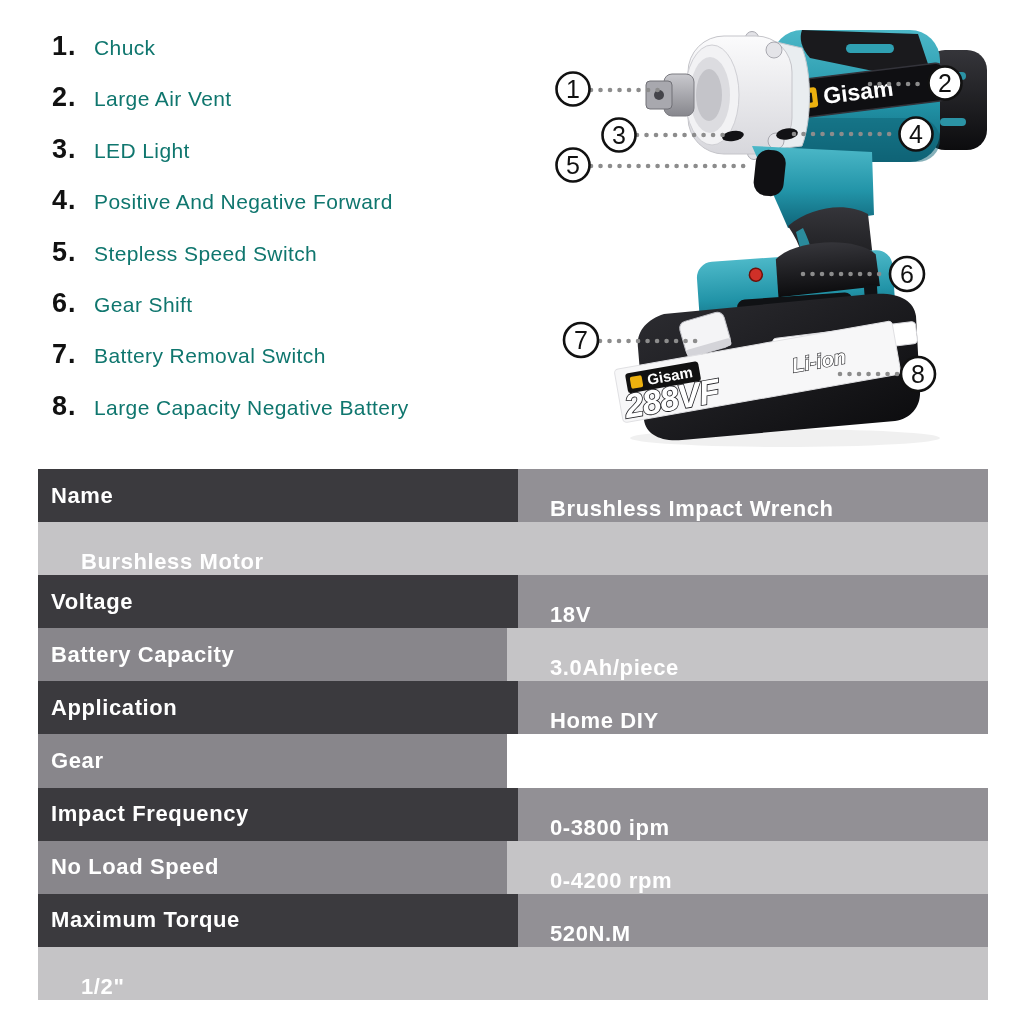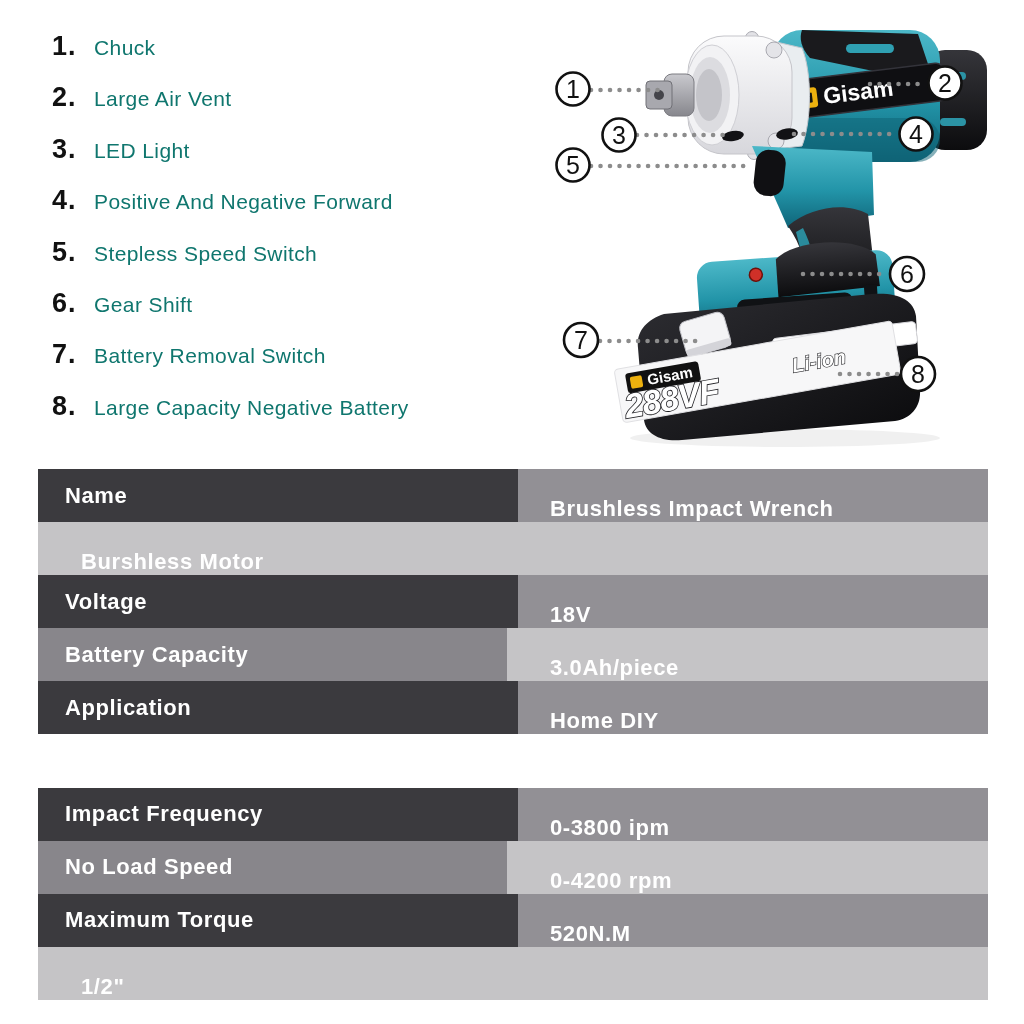--- a/index.html
+++ b/index.html
@@ -14,21 +14,21 @@
 
   
   .figure-svg{position:absolute;left:0;top:0;width:1024px;height:460px;}
   .callout-num{font-size:25px;fill:#111;font-family:"Liberation Sans",sans-serif;}
   .brand-text{font-weight:bold;fill:#ffffff;font-family:"Liberation Sans",sans-serif;}
 
   
   .spec-table{position:absolute;left:38px;top:469px;width:950px;}
   .spec-row{display:flex;height:53.1px;}
   .cell-label{flex:0 0 480px;display:flex;align-items:center;box-sizing:border-box;
-              padding-left:27px;color:#fff;font-weight:bold;font-size:22px;letter-spacing:0.6px;}
+              padding-left:13px;color:#fff;font-weight:bold;font-size:22px;letter-spacing:0.6px;}
   .cell-value{flex:1;display:flex;flex-direction:column;justify-content:flex-end;box-sizing:border-box;
               padding-left:32px;color:#fff;font-weight:bold;font-size:22px;letter-spacing:0.6px;}
   .spec-row:nth-child(odd) .cell-label{background:#3b3a3e;}
   .spec-row:nth-child(odd) .cell-value{background:#929095;}
   .spec-row:nth-child(even) .cell-label{flex-basis:469px;background:#88868b;}
   .spec-row:nth-child(even) .cell-value{background:#c5c4c6;padding-left:43px;}
   .cell-value.small{font-size:17.5px;line-height:1.15;letter-spacing:0.2px;}
 </style>
 </head>
 <body>
@@ -242,20 +242,21 @@
           <span>3.0Ah/piece</span>
         </div>
     </div>
     <div class="spec-row">
       <div class="cell-label">Application</div>
       <div class="cell-value">
           <span>Home DIY</span>
         </div>
     </div>
     <div class="spec-row">
+      <div class="cell-label">Gear</div>
     </div>
     <div class="spec-row">
       <div class="cell-label">Impact Frequency</div>
       <div class="cell-value">
           <span>0-3800 ipm</span>
         </div>
     </div>
     <div class="spec-row">
       <div class="cell-label">No Load Speed</div>
       <div class="cell-value">

